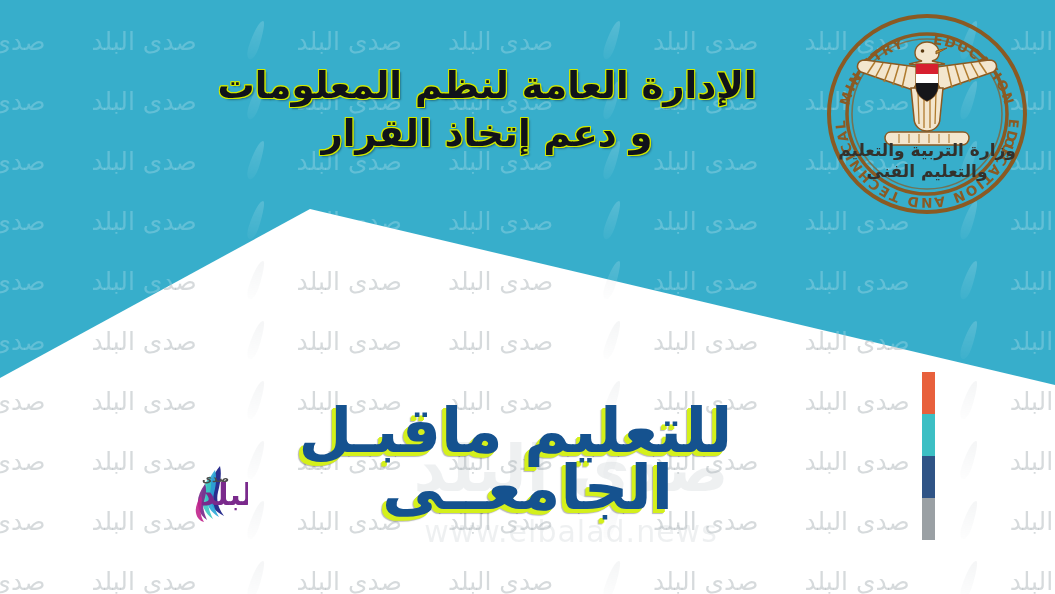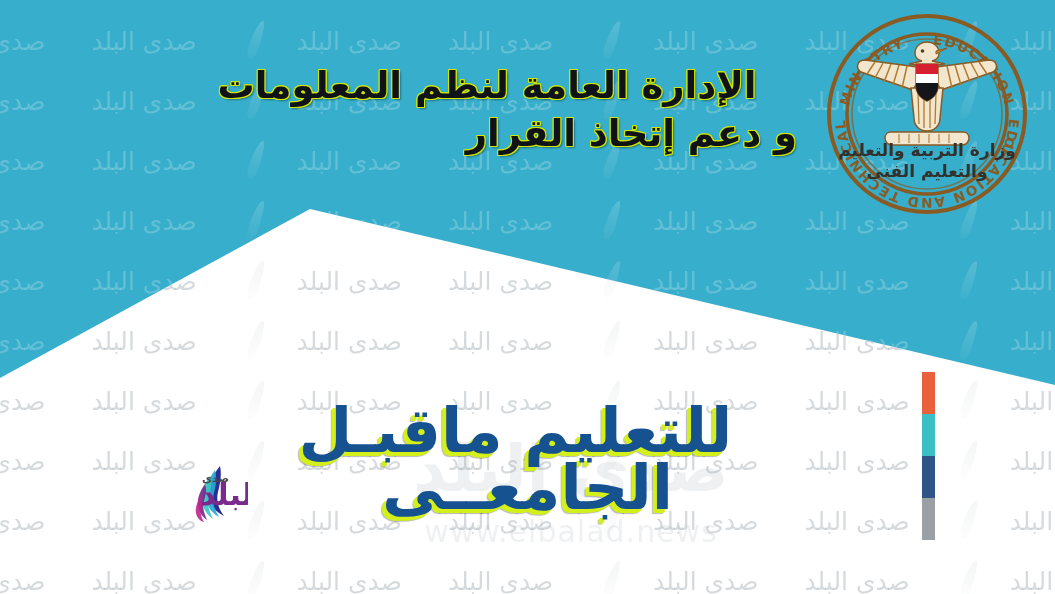--- a/index.html
+++ b/index.html
@@ -109,21 +109,21 @@
     line-height:1.30;
     color:#10121a;
     letter-spacing:0px;
     text-shadow:
        1px 0 0 #CFE800, -1px 0 0 #CFE800,
        0 1px 0 #CFE800, 0 -1px 0 #CFE800,
        1px 1px 0 #CFE800, -1px -1px 0 #CFE800,
        1px -1px 0 #CFE800, -1px 1px 0 #CFE800,
        2px 2px 2px rgba(0,0,0,.35);
   }
-  .header-line.l2{display:block;text-align:right;}
+  .header-line.l2{display:block;}
 
   
   .seal{
     position:absolute;
     right:18px;top:4px;
     width:220px;height:218px;
     z-index:7;
   }
   .seal svg{display:block;width:100%;height:100%;}
 

